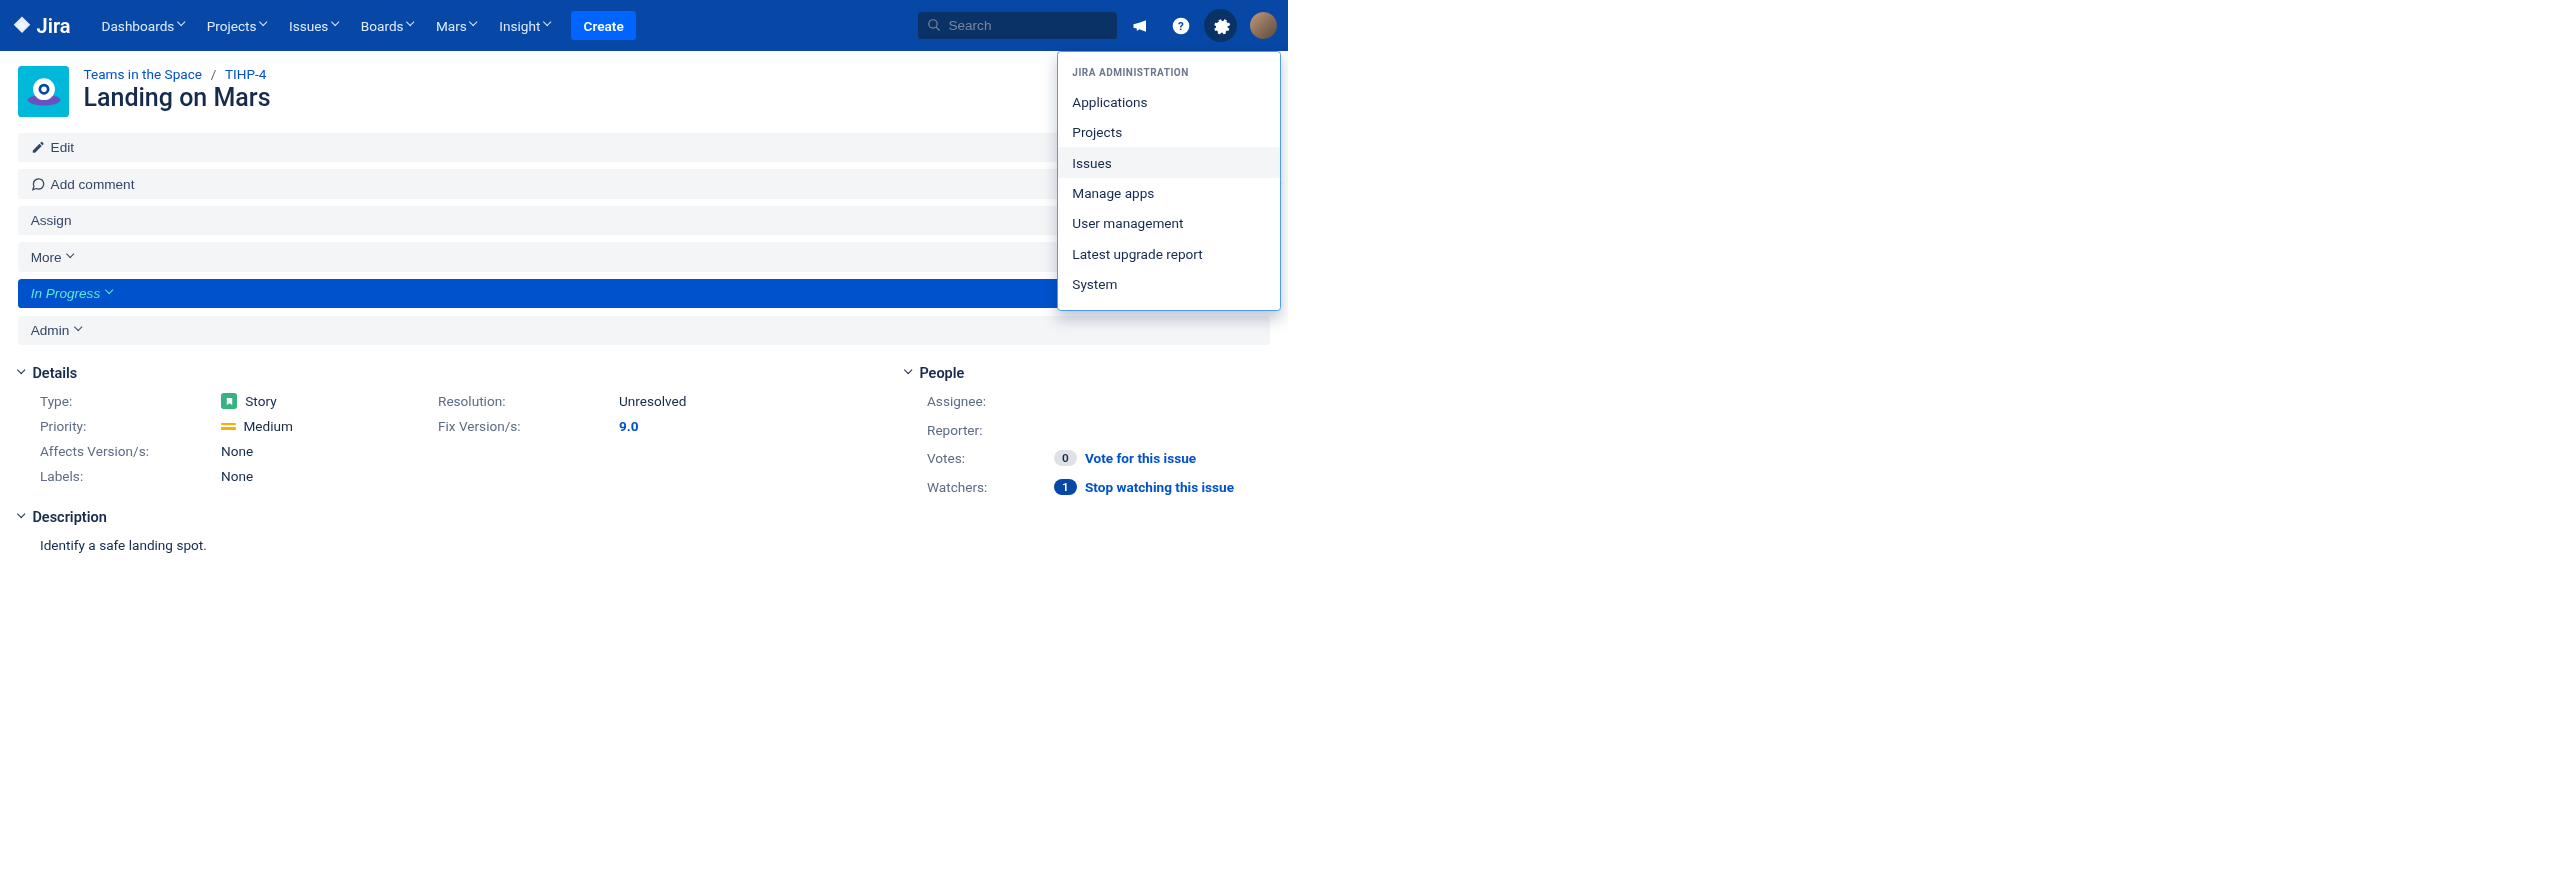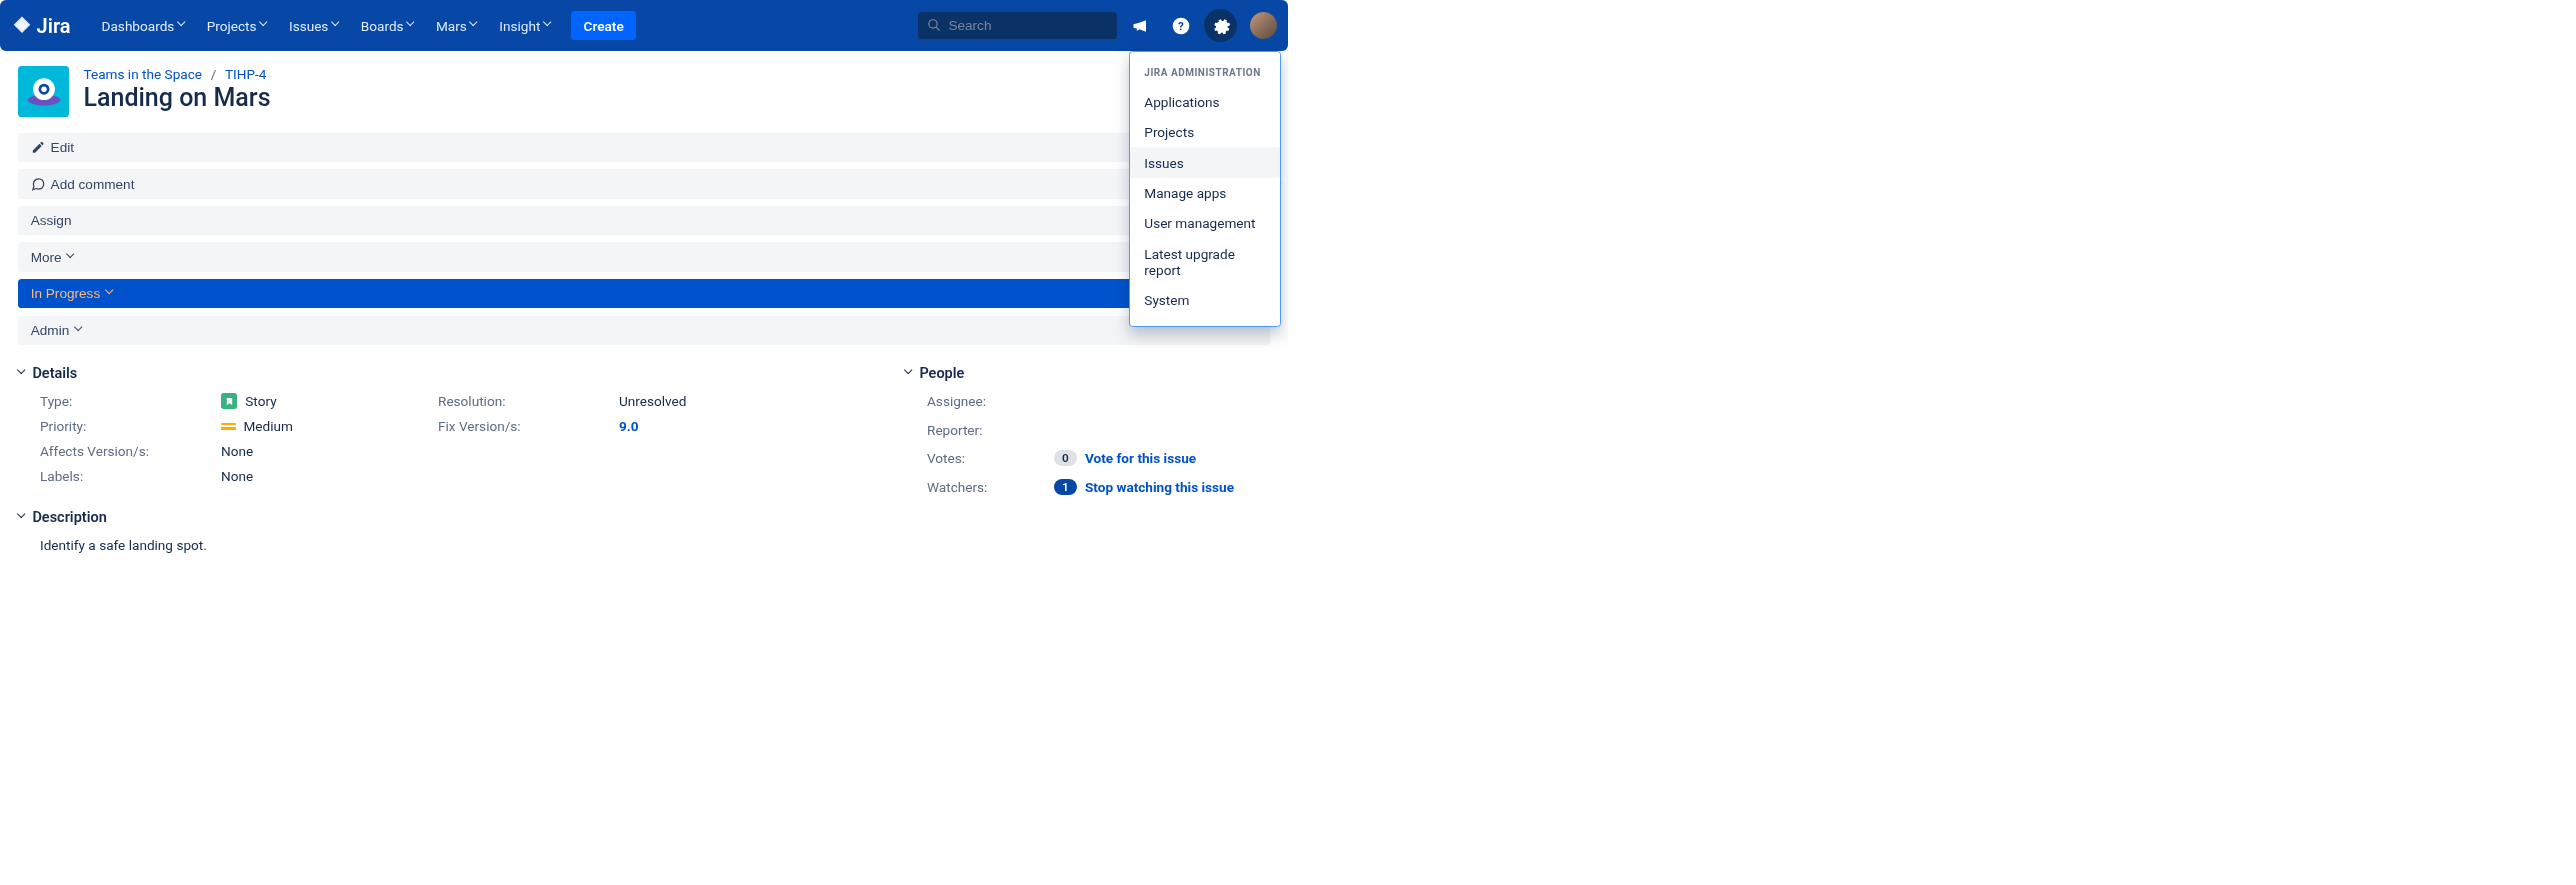--- a/index.html
+++ b/index.html
@@ -11,21 +11,20 @@
   width: 1288px;
 }
 
 .topnav {
   background: #0747A6;
   height: 51px;
   display: flex;
   align-items: center;
   padding: 0 11px;
   color: #DEEBFF;
-  border-radius: 6px;
 }
 .logo {
   display: flex;
   align-items: center;
   gap: 3.6px;
   font-size: 20px;
   font-weight: 600;
   color: #fff;
   margin-right: 22px;
 }
@@ -121,21 +120,21 @@
   color: #344563;
   border-radius: 3.6px;
   padding: 7.2px 12.7px;
   font-size: 13.6px;
   display: flex;
   align-items: center;
   gap: 5.4px;
   cursor: pointer;
   border: none;
 }
-.btn.primary { background: #0052CC; color: #fdba74; }
+.btn.primary { background: #0052CC; color: #5eead4; font-style: italic; }
 .btn .chev-down::before { border-color: currentColor; }
 
 
 .columns { display: flex; gap: 36px; }
 .col-main { flex: 0 0 851px; }
 .col-side { flex: 1; }
 
 .section-header {
   display: flex;
   align-items: center;
@@ -191,21 +190,21 @@
   display: inline-block;
 }
 .badge-pill.blue { background: #0747A6; color: #fff; }
 .link { color: #0052CC; text-decoration: none; cursor: pointer; }
 
 
 .admin-dropdown {
   position: absolute;
   top: 0;
   right: 7.2px;
-  width: 152px;
+  width: 224px;
   background: #fff;
   border: 1.8px solid #4C9AFF;
   border-radius: 3.6px;
   padding: 11px 0;
   box-shadow: 0 7.2px 14.5px rgba(9,30,66,0.25);
   z-index: 100;
 }
 .dropdown-heading {
   font-size: 10px;
   font-weight: 700;

